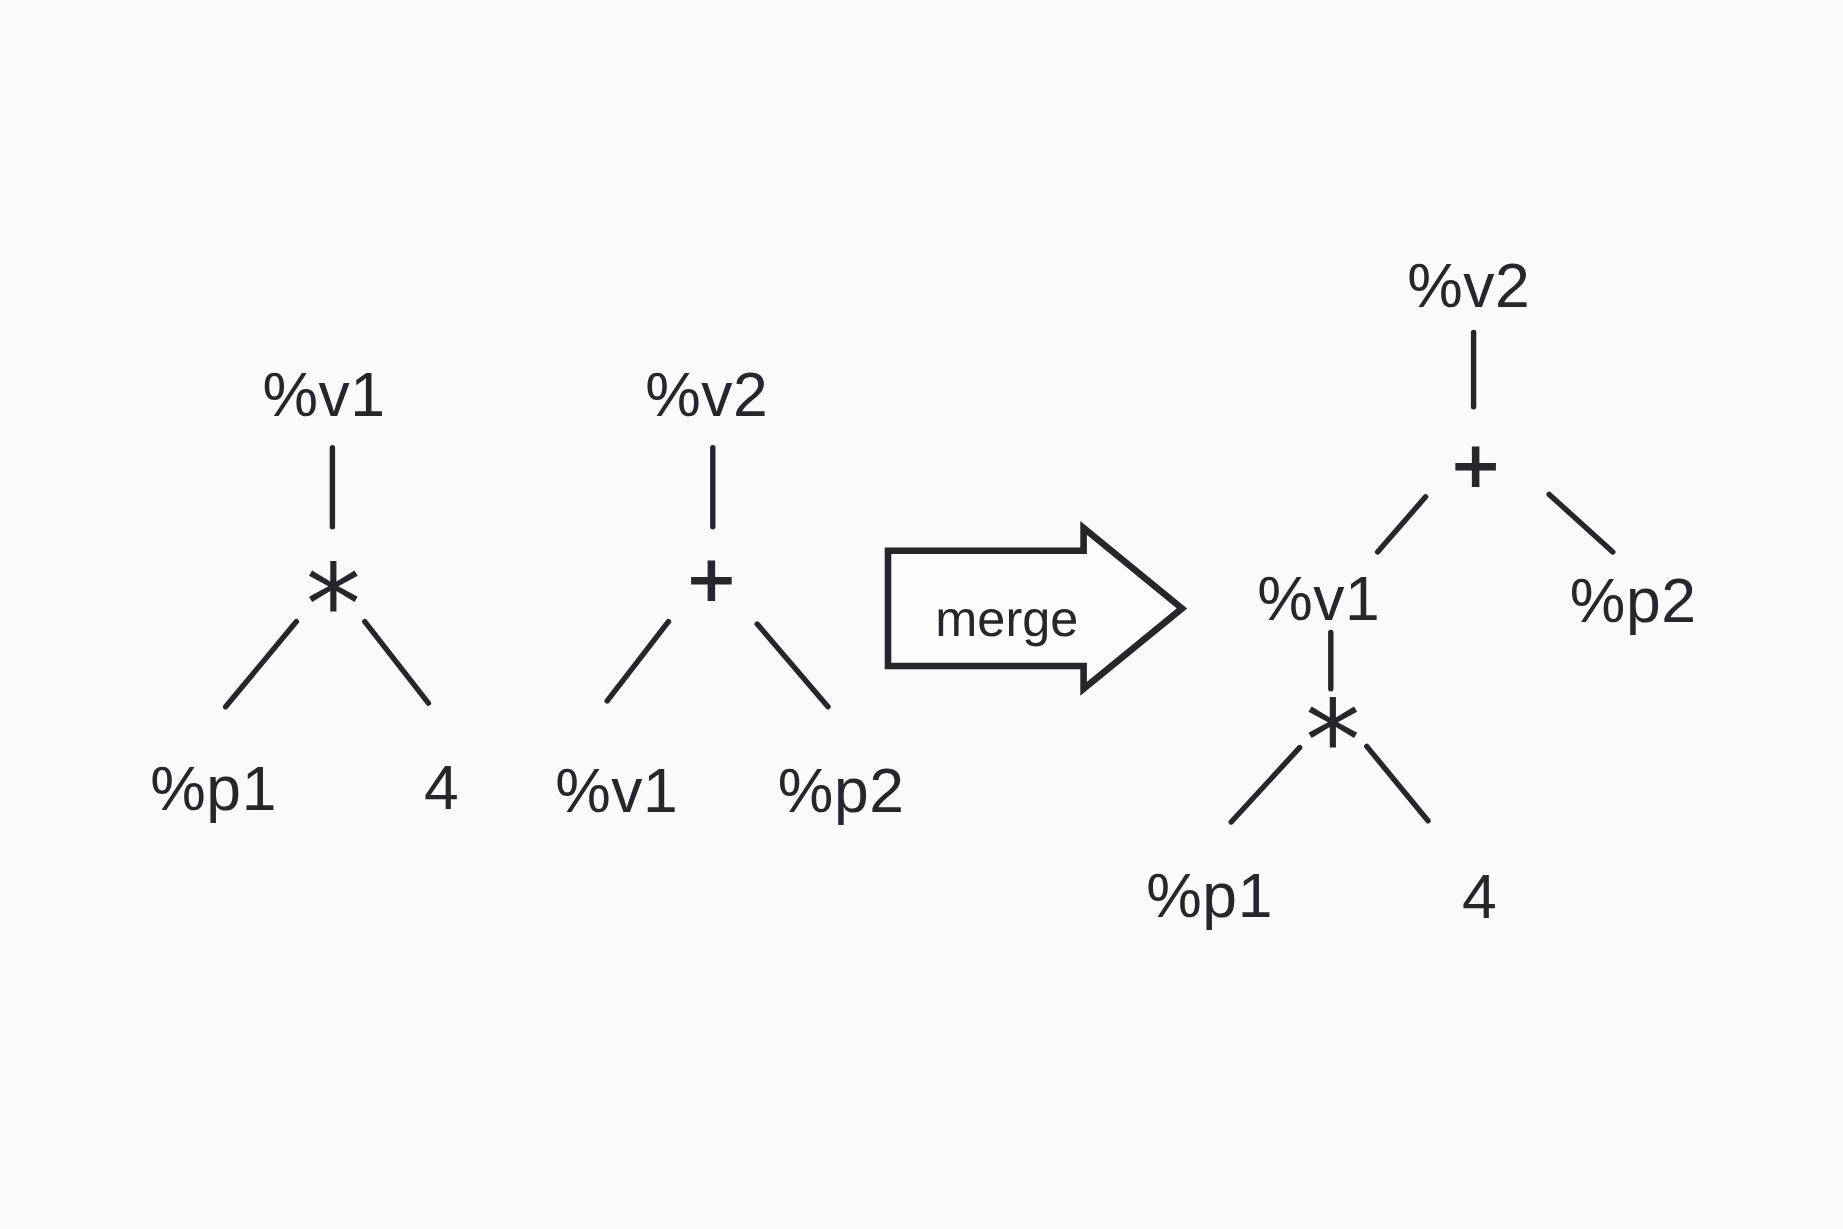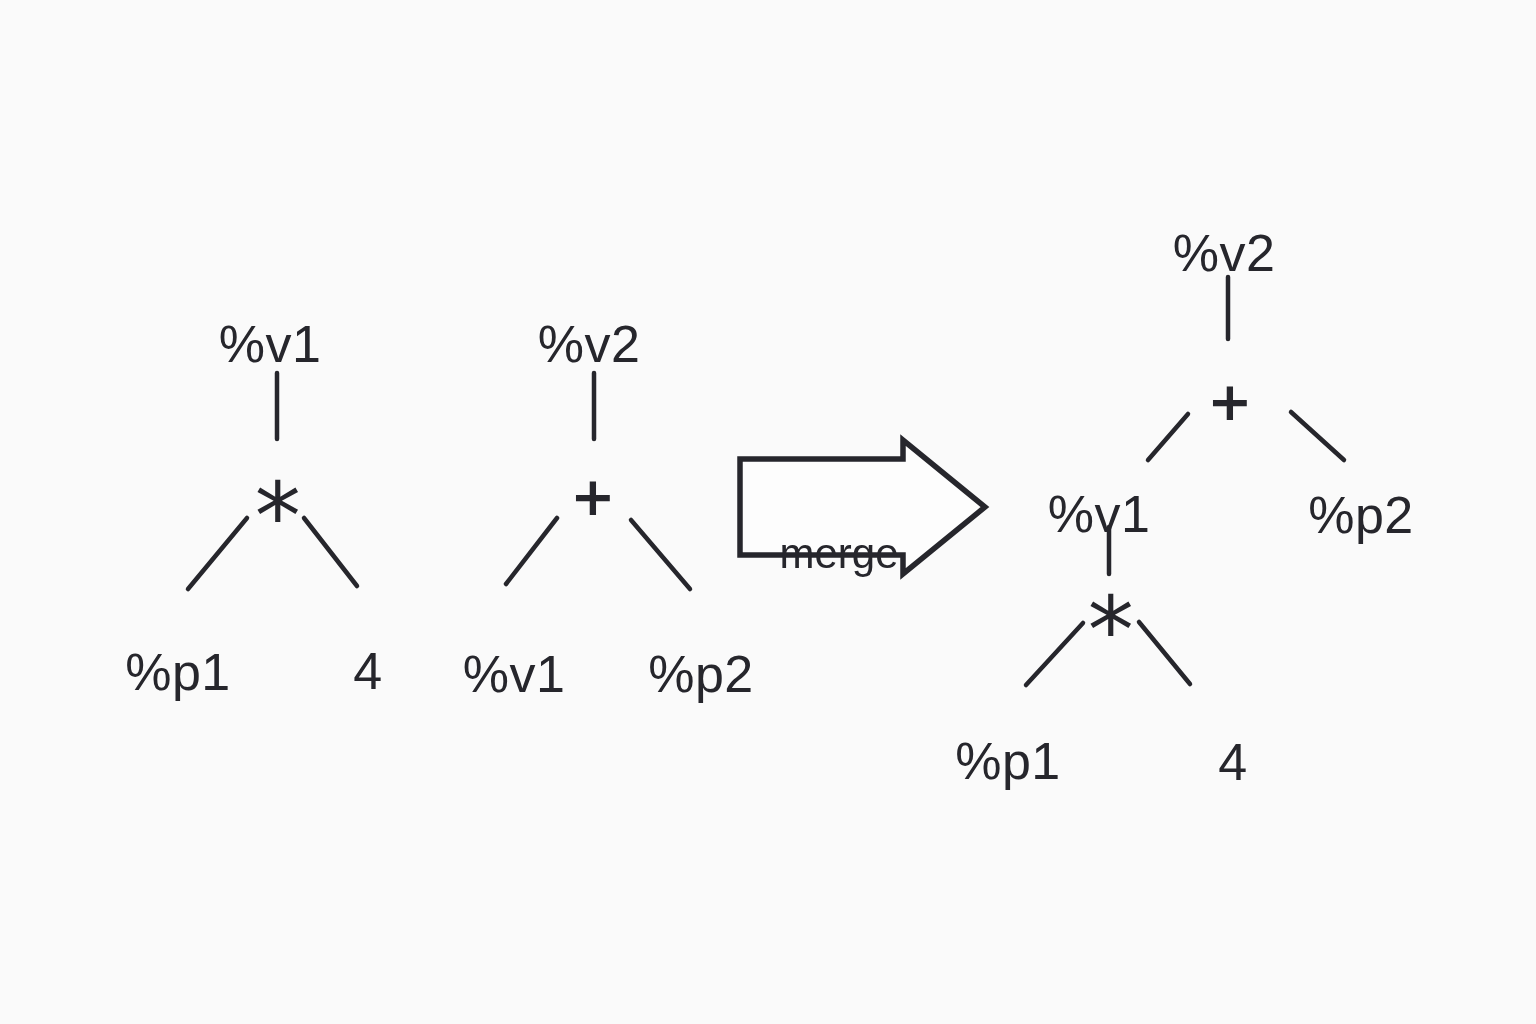--- a/index.html
+++ b/index.html
@@ -38,21 +38,20 @@
     stroke-linejoin: miter;
   }
   .lbl {
     position: absolute;
     transform: translate(-50%, -50%);
     font-size: 52px;
     font-weight: 500;
     letter-spacing: 0.5px;
     white-space: nowrap;
     color: var(--ink, #26262c);
-    margin-top: 14px;
   }
   .op {
     font-family: "DejaVu Sans", sans-serif;
     font-weight: bold;
   }
   .op-plus {
     font-size: 54px;
   }
   .op-star {
     font-size: 92px;
@@ -93,21 +92,21 @@
   <div class="lbl" style="left:270px; top:330px">%v1</div>
   <div class="lbl op op-star" style="left:278px; top:489px">*</div>
   <div class="lbl" style="left:178px; top:658px">%p1</div>
   <div class="lbl" style="left:368px; top:657px">4</div>
 
   <div class="lbl" style="left:589px; top:330px">%v2</div>
   <div class="lbl op op-plus" style="left:593px; top:482px">+</div>
   <div class="lbl" style="left:514px; top:660px">%v1</div>
   <div class="lbl" style="left:701px; top:660px">%p2</div>
 
-  <div class="lbl arrow-label" style="left:839px; top:540px">merge</div>
+  <div class="lbl arrow-label" style="left:839px; top:516px">merge</div>
 
   <div class="lbl" style="left:1224px; top:239px">%v2</div>
   <div class="lbl op op-plus" style="left:1230px; top:387px">+</div>
   <div class="lbl" style="left:1099px; top:500px">%v1</div>
   <div class="lbl" style="left:1361px; top:501px">%p2</div>
   <div class="lbl op op-star" style="left:1111px; top:603px">*</div>
   <div class="lbl" style="left:1008px; top:747px">%p1</div>
   <div class="lbl" style="left:1233px; top:748px">4</div>
 
 </div>

